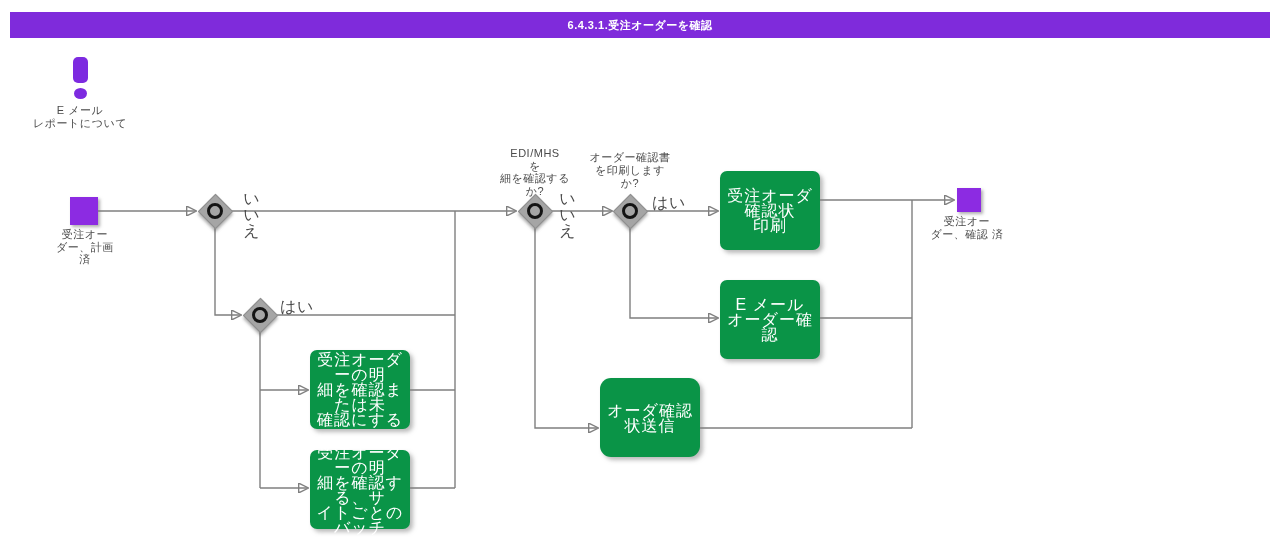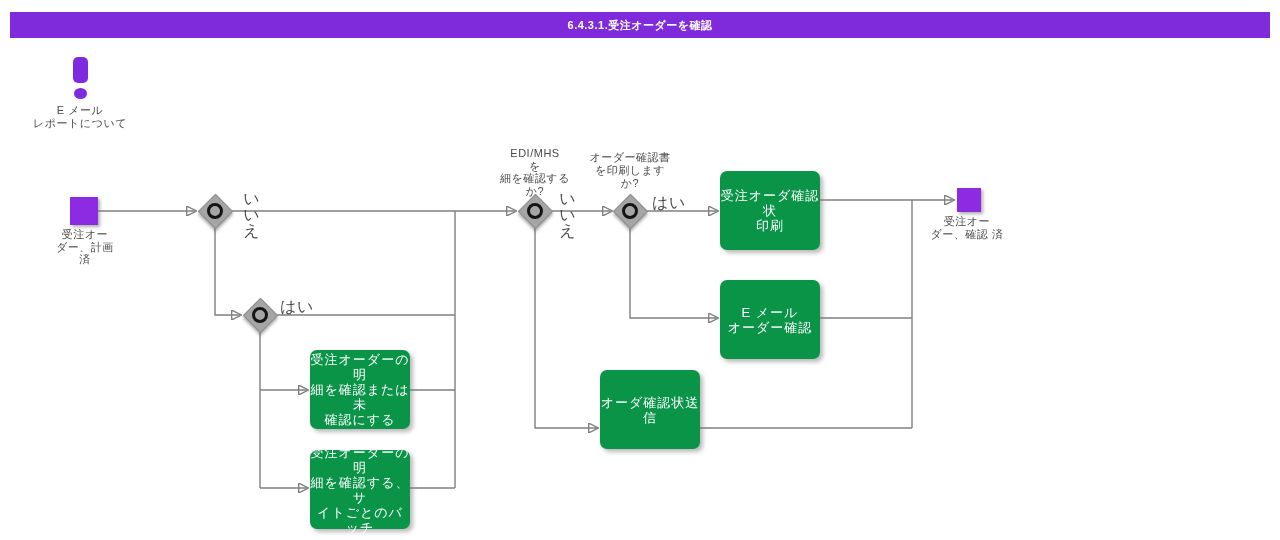--- a/index.html
+++ b/index.html
@@ -52,28 +52,28 @@
   .q4{left:580px;top:151px;width:100px;}
 
   .el-d1no{left:236px;top:191px;width:24px;}
   .el-d2yes{left:280px;top:299px;}
   .el-d3no{left:552px;top:191px;width:24px;}
   .el-d4yes{left:652px;top:195px;}
 
   .task{
     position:absolute;width:100px;height:79px;background:#0a9447;border-radius:7px;
     color:#ffffff;display:flex;align-items:center;justify-content:center;
-    text-align:center;white-space:pre-line;font-size:13px;line-height:15px;
+    text-align:center;white-space:pre-line;font-size:16px;line-height:15px;
     letter-spacing:1px;box-shadow:3px 3px 4px rgba(130,130,130,0.55);
   }
   .t-confirm1{left:310px;top:350px;}
   .t-confirm2{left:310px;top:450px;}
   .t-print{left:720px;top:171px;}
   .t-email{left:720px;top:280px;}
-  .t-send{left:600px;top:370px;}
+  .t-send{left:600px;top:378px;border-radius:11px;}
 
   .exc{position:absolute;left:70px;top:57px;width:21px;height:46px;cursor:pointer;}
   .exc-bar{
     position:absolute;left:3px;top:0;width:15px;height:26px;
     border-radius:5px;background:#7d2ae0;
   }
   .exc-dot{
     position:absolute;left:4px;top:31px;width:13px;height:11px;
     border-radius:50%;background:#7d2ae0;
   }

